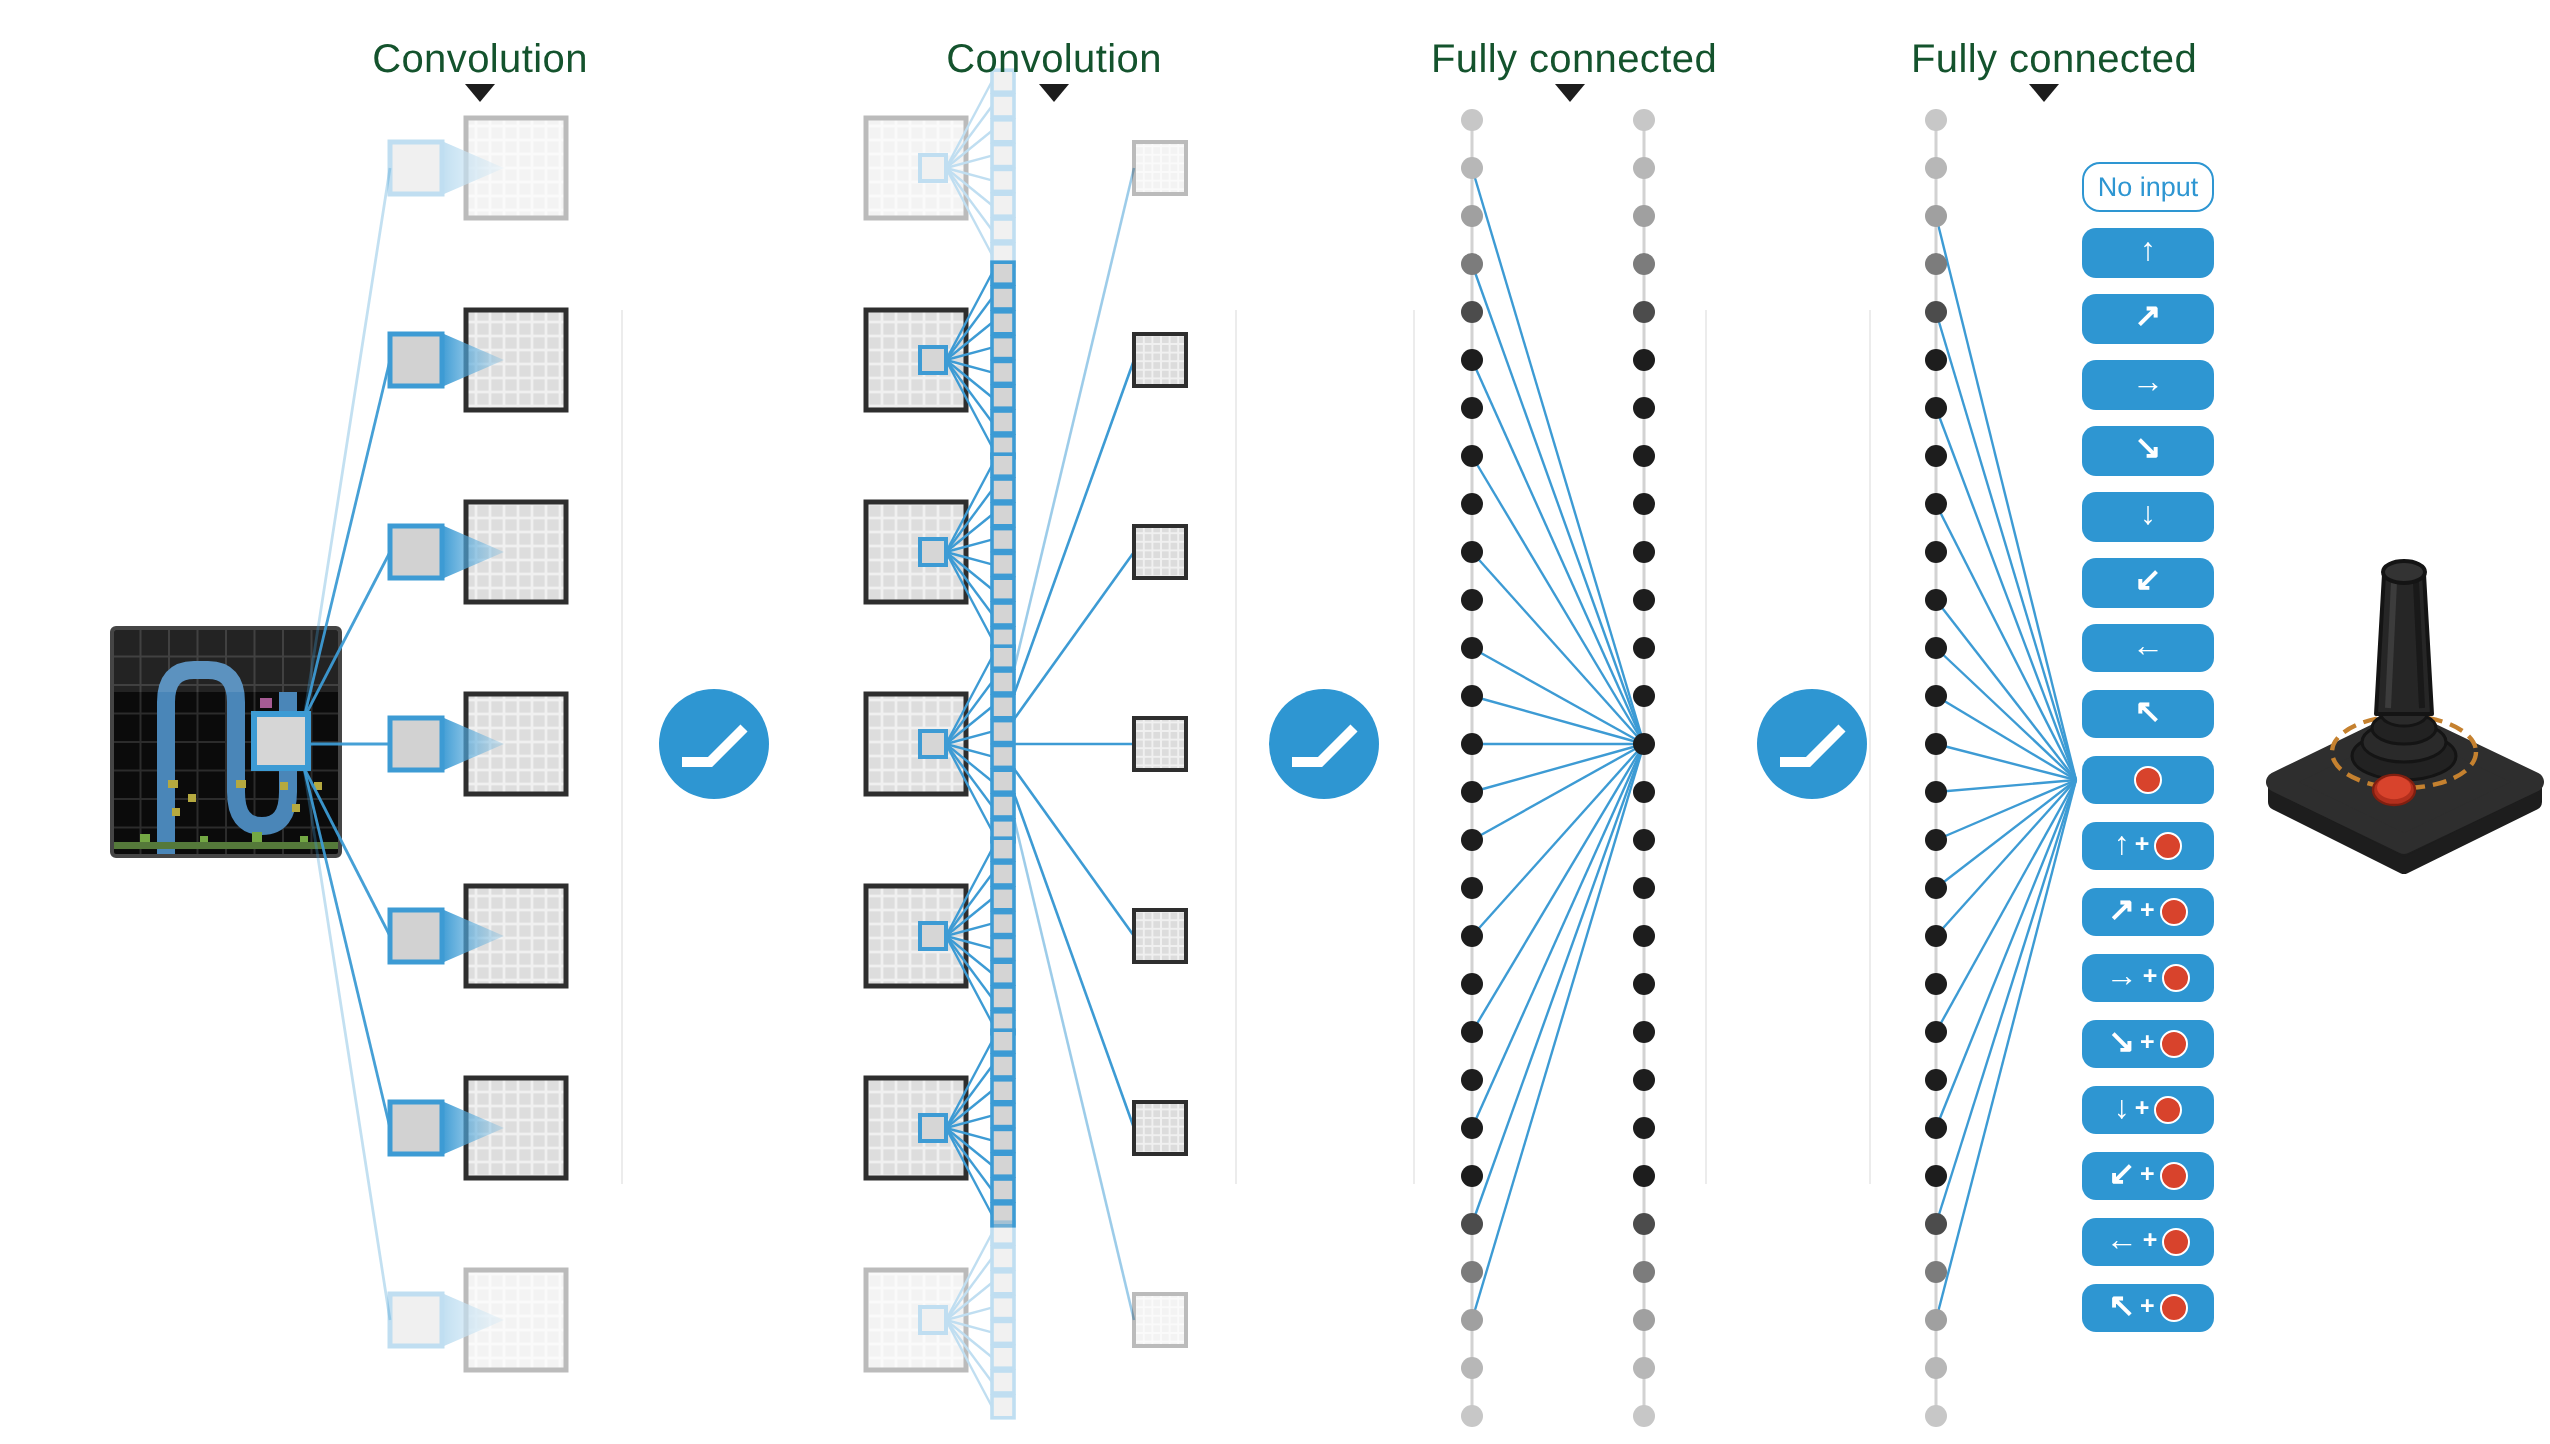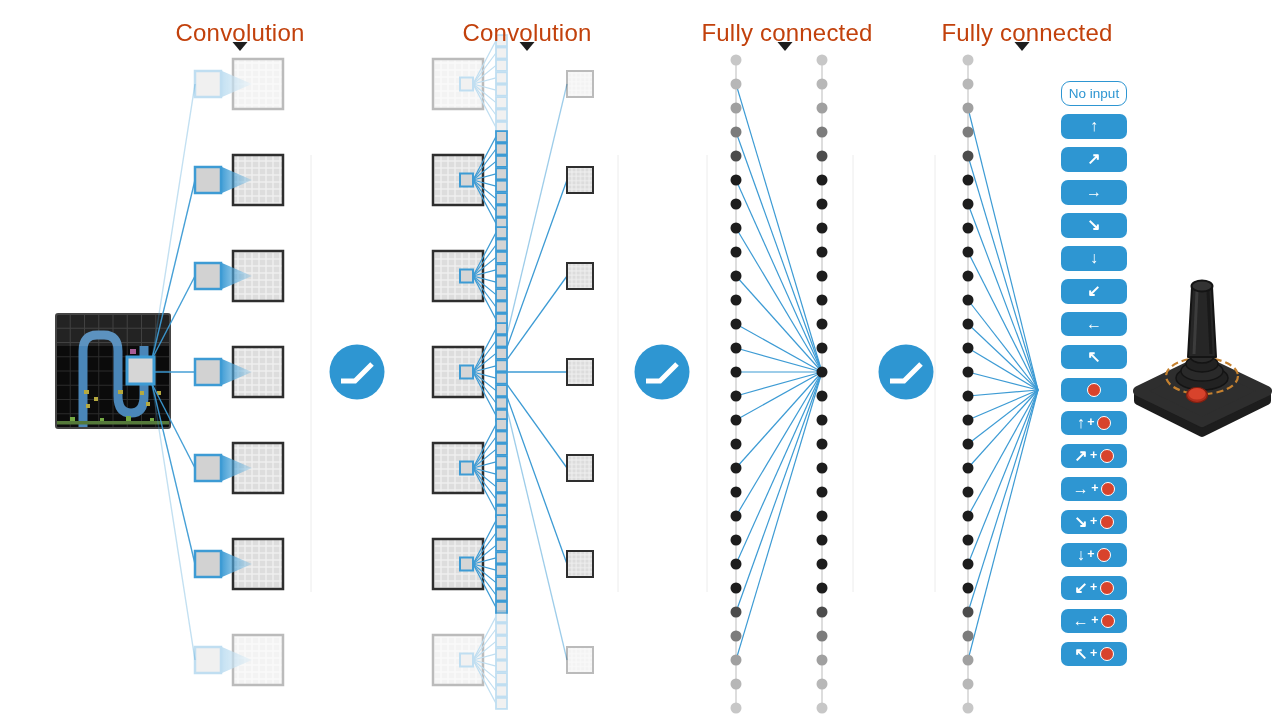--- a/index.html
+++ b/index.html
@@ -3,25 +3,25 @@
 <meta charset="utf-8">
 <style>
   html,body{margin:0;padding:0;background:#fff;}
   #canvas{
     position:relative;width:1275px;height:722px;background:#ffffff;overflow:hidden;
     font-family:"Liberation Sans", sans-serif;
   }
   #diagram{position:absolute;left:0;top:0;}
   .hdr{
     position:absolute;top:19px;transform:translateX(-50%);
-    font-size:24px;color:#c2410c;white-space:nowrap;letter-spacing:.2px;
+    font-size:20px;color:#14532d;white-space:nowrap;letter-spacing:.2px;
   }
   #action-buttons{
     position:absolute;left:1041px;top:81px;width:66px;
-    display:flex;flex-direction:column;margin-left:20px;
+    display:flex;flex-direction:column;
   }
   .abtn{
     height:24.6px;margin-bottom:8.4px;border-radius:7px;
     background:var(--blue,#2e96d2);color:#fff;
     display:flex;align-items:center;justify-content:center;
     font-weight:bold;font-size:16px;box-sizing:border-box;
   }
   .abtn.outline{
     background:#fff;border:1.6px solid var(--blue,#2e96d2);
     color:var(--blue,#2e96d2);font-weight:normal;font-size:13.5px;border-radius:9px;

